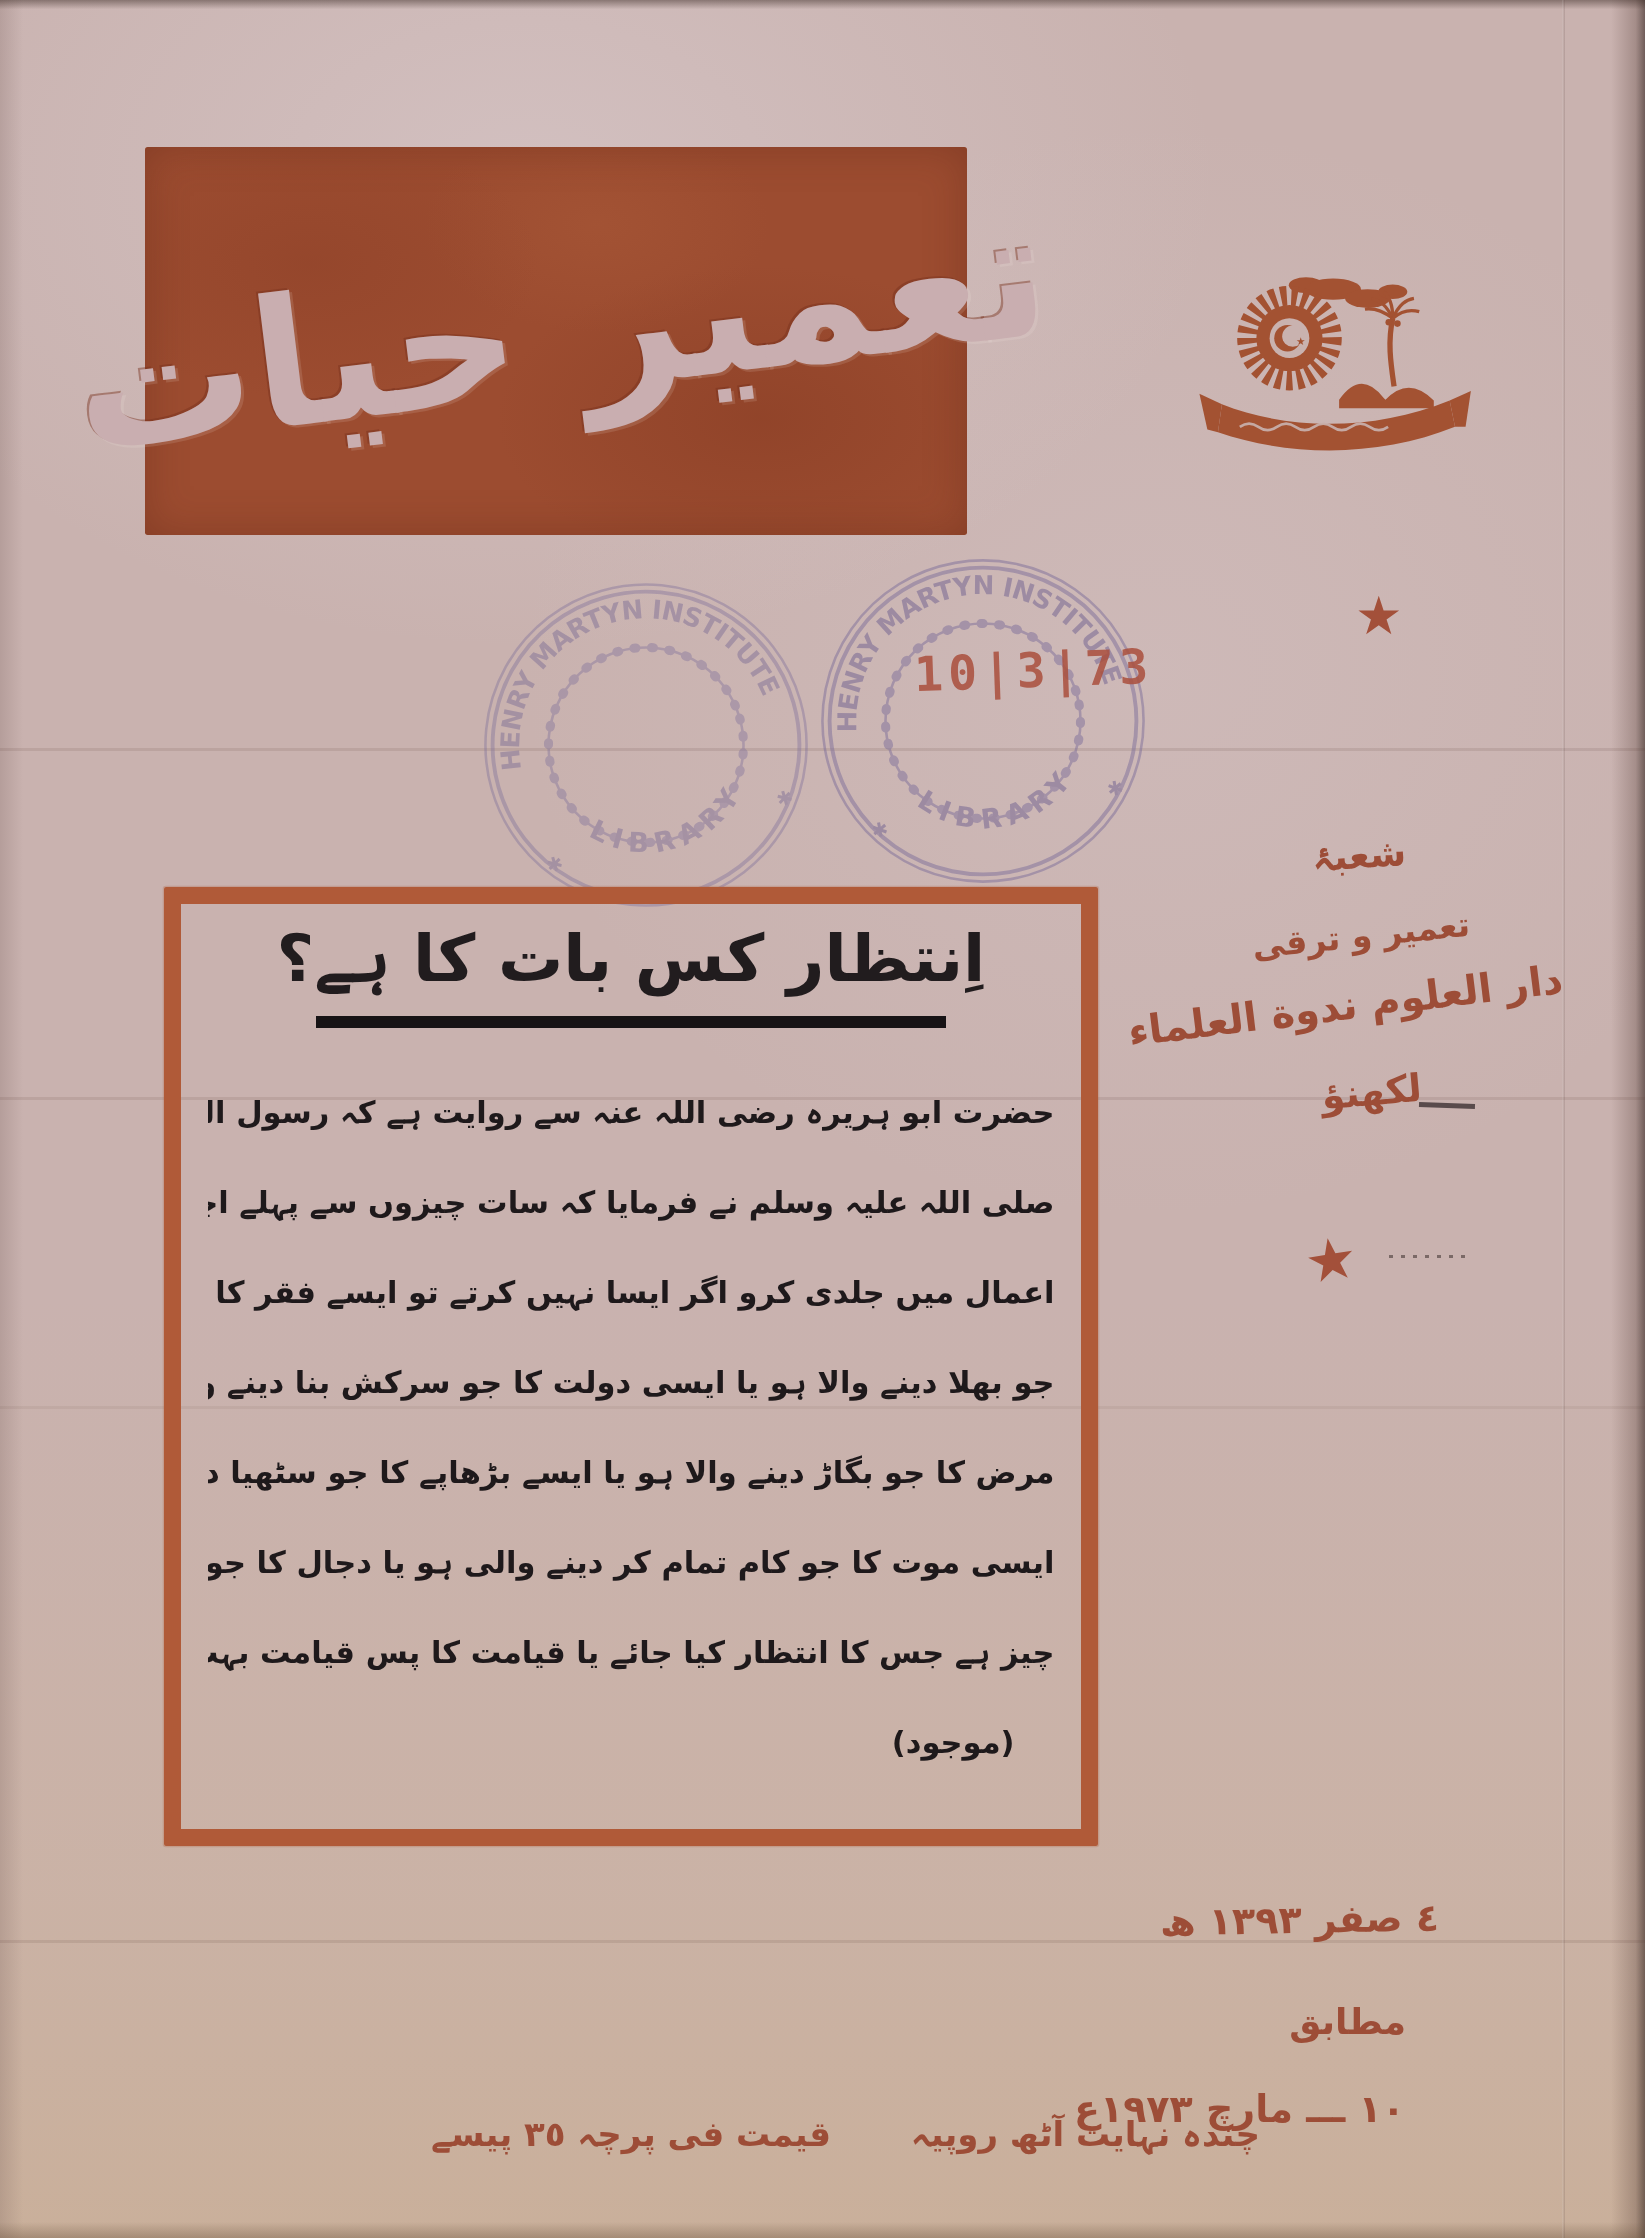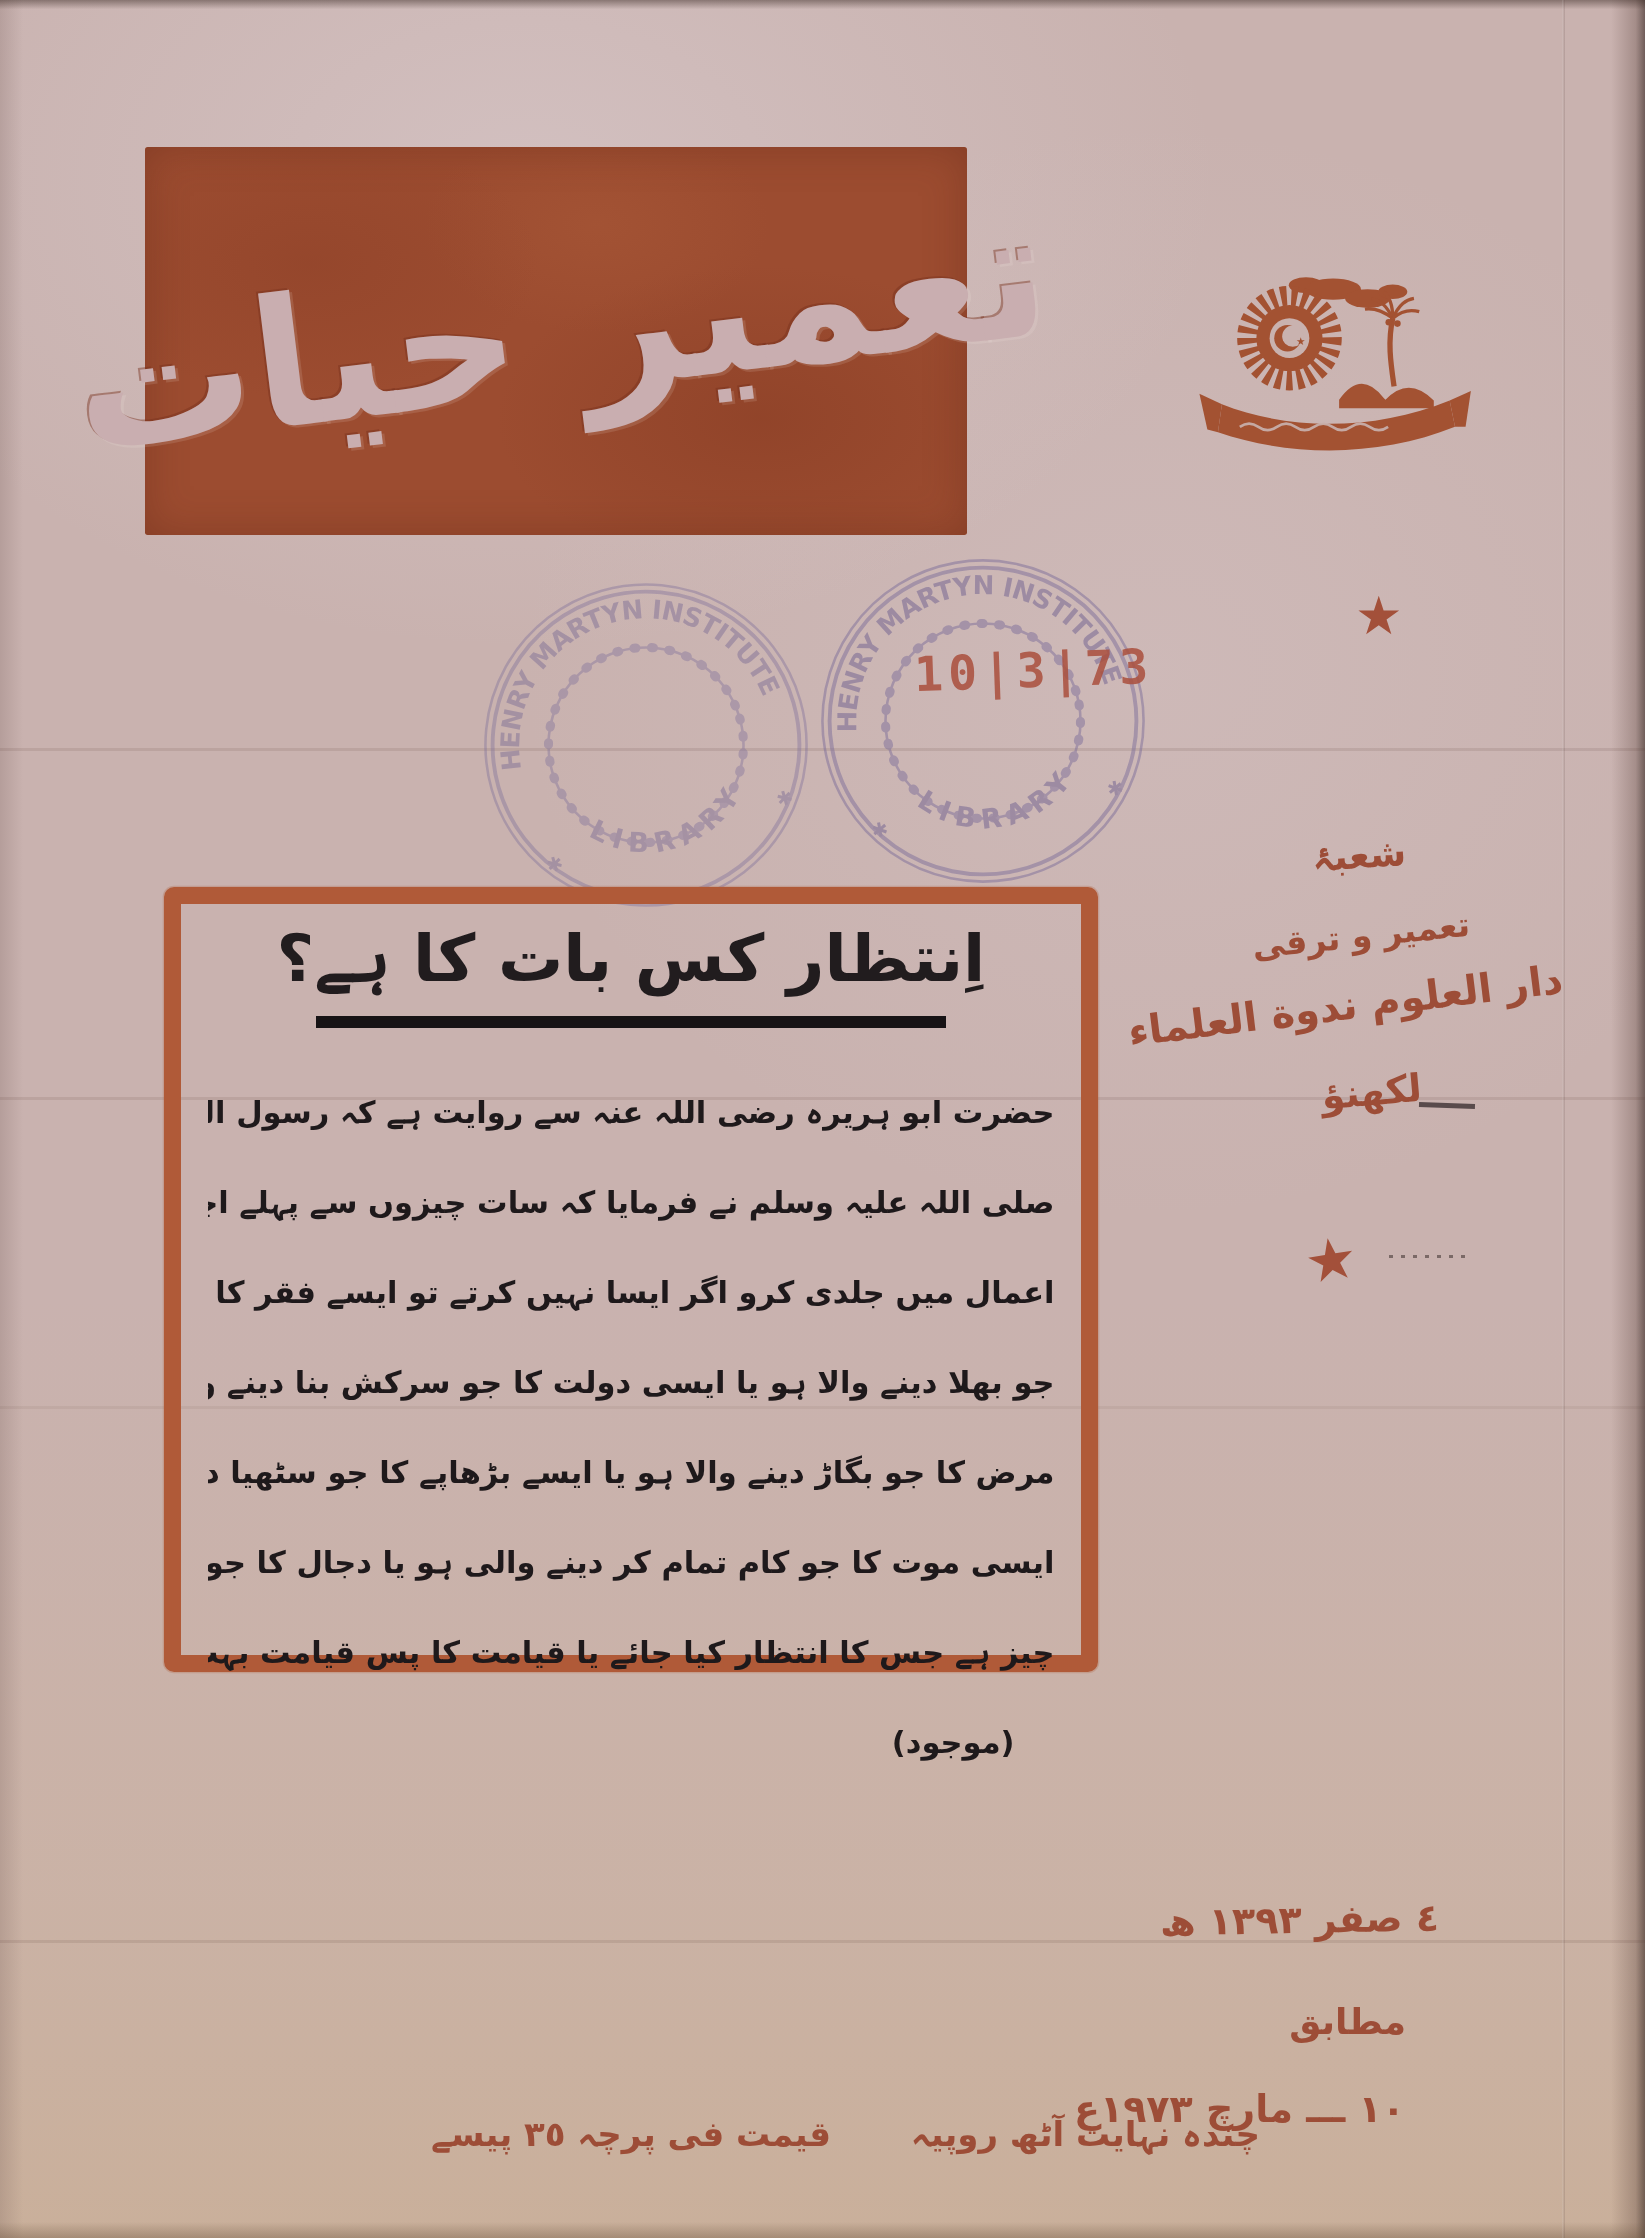--- a/index.html
+++ b/index.html
@@ -64,22 +64,22 @@
   
   .dept{position:absolute;color:#9d4d37;direction:rtl;white-space:nowrap;font-weight:bold;}
   .dept-1{left:1286px;top:834px;width:146px;font-size:37px;text-align:center;transform:rotate(-4deg);}
   .dept-2{left:1212px;top:916px;width:298px;font-size:33px;text-align:center;transform:rotate(-6deg);}
   .dept-3{left:1166px;top:980px;width:398px;font-size:40px;text-align:center;transform:rotate(-7deg);}
   .dept-4{left:1272px;top:1070px;width:199px;font-size:38px;text-align:center;transform:rotate(-5deg);}
   .smudge{position:absolute;background:#2a2022;opacity:.7;}
 
   
   .hbox{
-    position:absolute;left:164px;top:887px;width:934px;height:785px;
-    border:17px solid #b05a38;box-sizing:border-box;border-radius:10px;
+    position:absolute;left:164px;top:887px;width:934px;height:959px;
+    border:17px solid #b05a38;box-sizing:border-box;border-radius:2px;
     box-shadow:0 0 0 1.3px rgba(176,90,56,.25);
   }
   .hbox-title{
     margin-top:17px;text-align:center;direction:rtl;
     font-size:65px;font-weight:bold;color:#211c1e;white-space:nowrap;
   }
   .hbox-underline{width:630px;height:8.6px;margin:20px auto 0;
     border-top:6.6px solid #171315;border-bottom:6.6px solid #171315;box-sizing:border-box;}
   .hbody{margin-top:40px;padding:0 26.5px;color:#1e191b;font-size:30.5px;font-weight:bold;}
   .bline{

